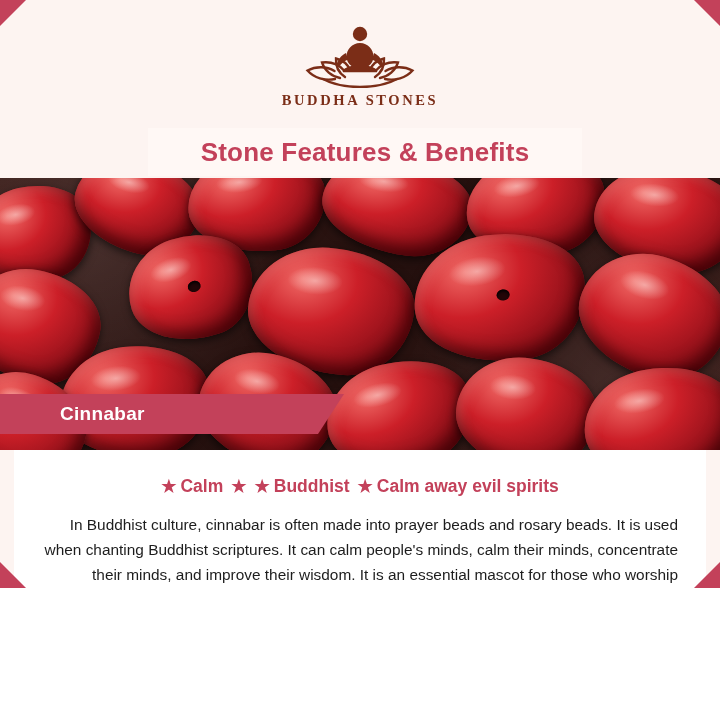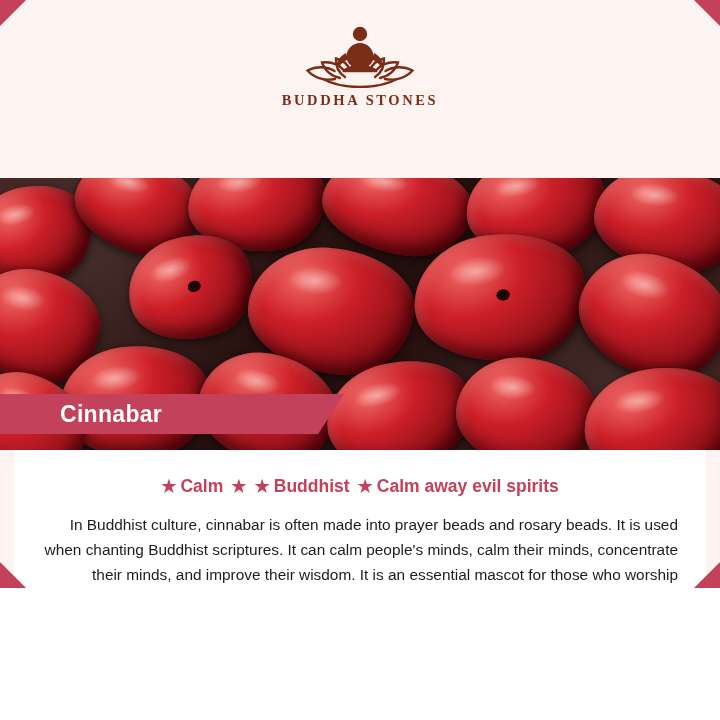--- a/index.html
+++ b/index.html
@@ -180,21 +180,21 @@
     position: absolute;
     right: -26px;
     top: 0;
     width: 0;
     height: 0;
     border-top: 40px solid #c3415a;
     border-right: 26px solid transparent;
   }
   .label-ribbon .stone-name {
     color: #ffffff;
-    font-size: 23px;
+    font-size: 19px;
     font-weight: bold;
     letter-spacing: 0.3px;
   }
 
   
   .content {
     position: relative;
     background: #ffffff;
     margin: 0 14px;
     padding: 26px 20px 0 20px;
@@ -269,20 +269,23 @@
           <path d="M50 59c-10 2-21-1-27.5-8.5 8.5-4.5 19-4.5 27 .5"></path>
           <path d="M100 59c10 2 21-1 27.5-8.5-8.5-4.5-19-4.5-27 .5"></path>
 
           <path d="M38 59c10 5.5 23 8 37 8s27-2.5 37-8"></path>
         </g>
       </svg>
       <div class="brand-name">BUDDHA STONES</div>
     </div>
   </div>
 
+  <div class="title-banner">
+    <div class="title-text">Stone Features &amp; Benefits</div>
+  </div>
 
   <div class="photo">
     <div class="photo-bg"></div>
 
     <div class="stone" style="left:-26px;  top:8px;   width:118px; height:96px;  transform:rotate(-12deg);"></div>
     <div class="stone" style="left:74px;   top:-18px; width:126px; height:92px;  transform:rotate(14deg);"></div>
     <div class="stone" style="left:188px;  top:-24px; width:138px; height:98px;  transform:rotate(-6deg);"></div>
     <div class="stone" style="left:322px;  top:-20px; width:150px; height:96px;  transform:rotate(8deg);"></div>
     <div class="stone" style="left:466px;  top:-22px; width:140px; height:100px; transform:rotate(-10deg);"></div>
     <div class="stone" style="left:594px;  top:-10px; width:148px; height:104px; transform:rotate(6deg);"></div>

